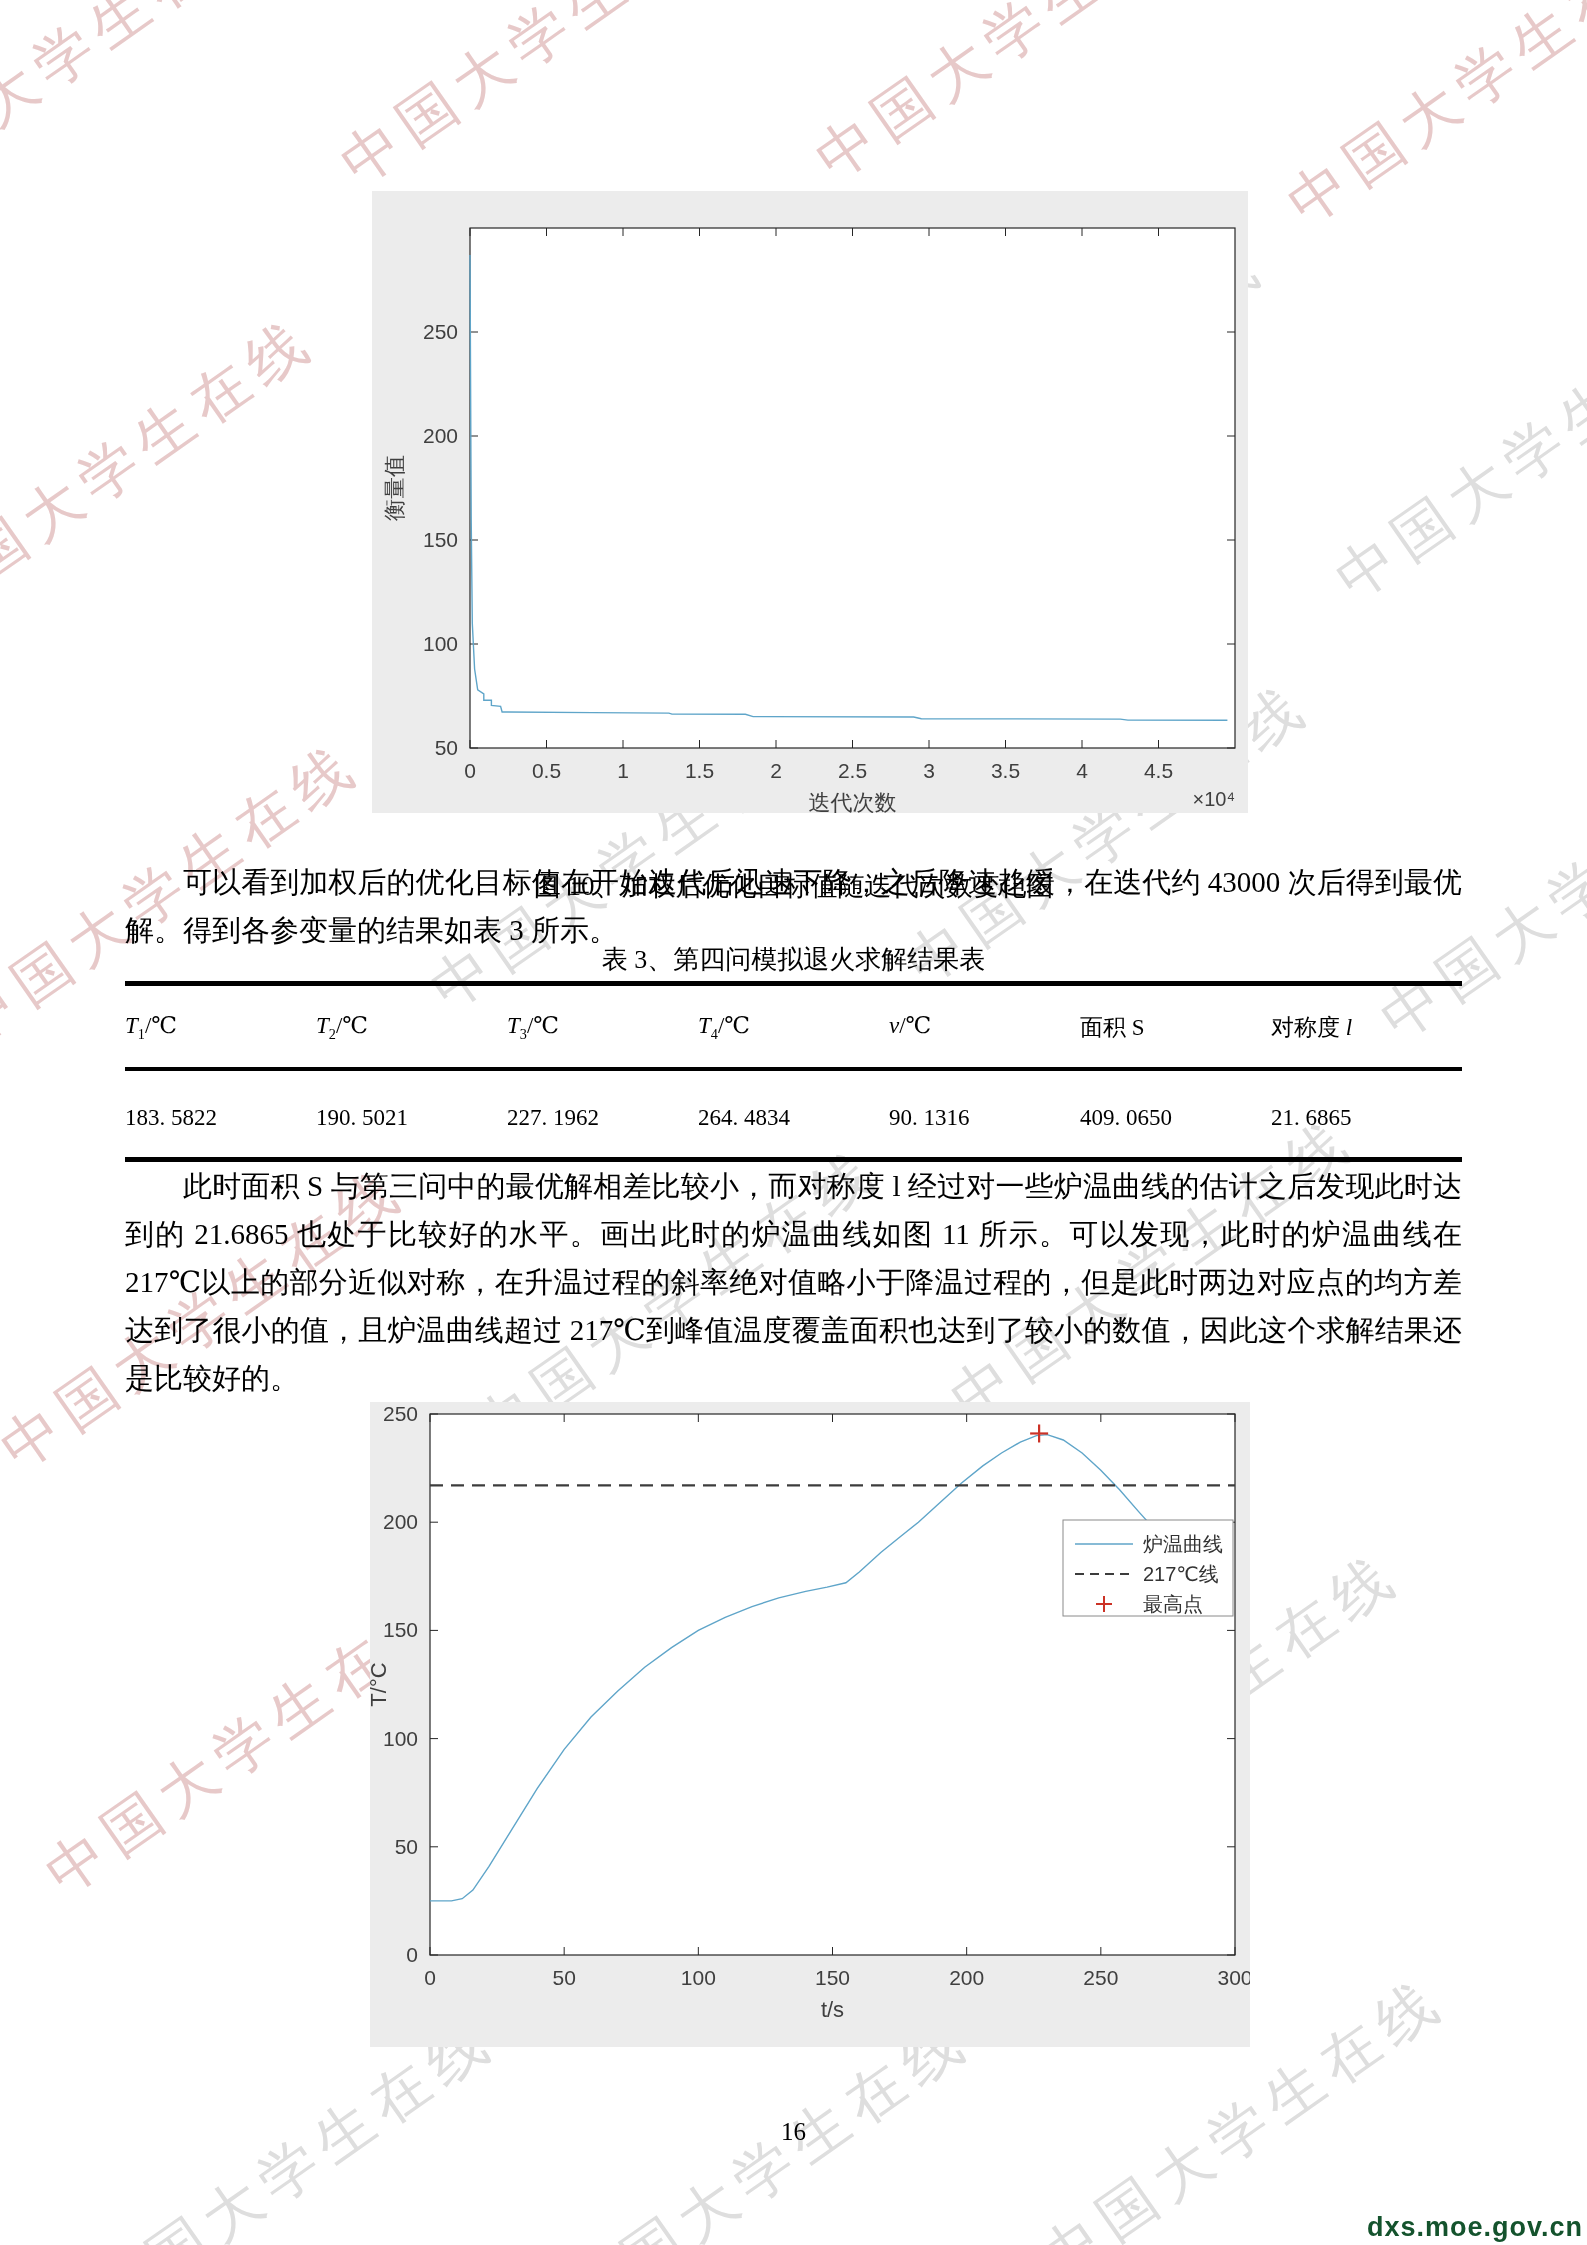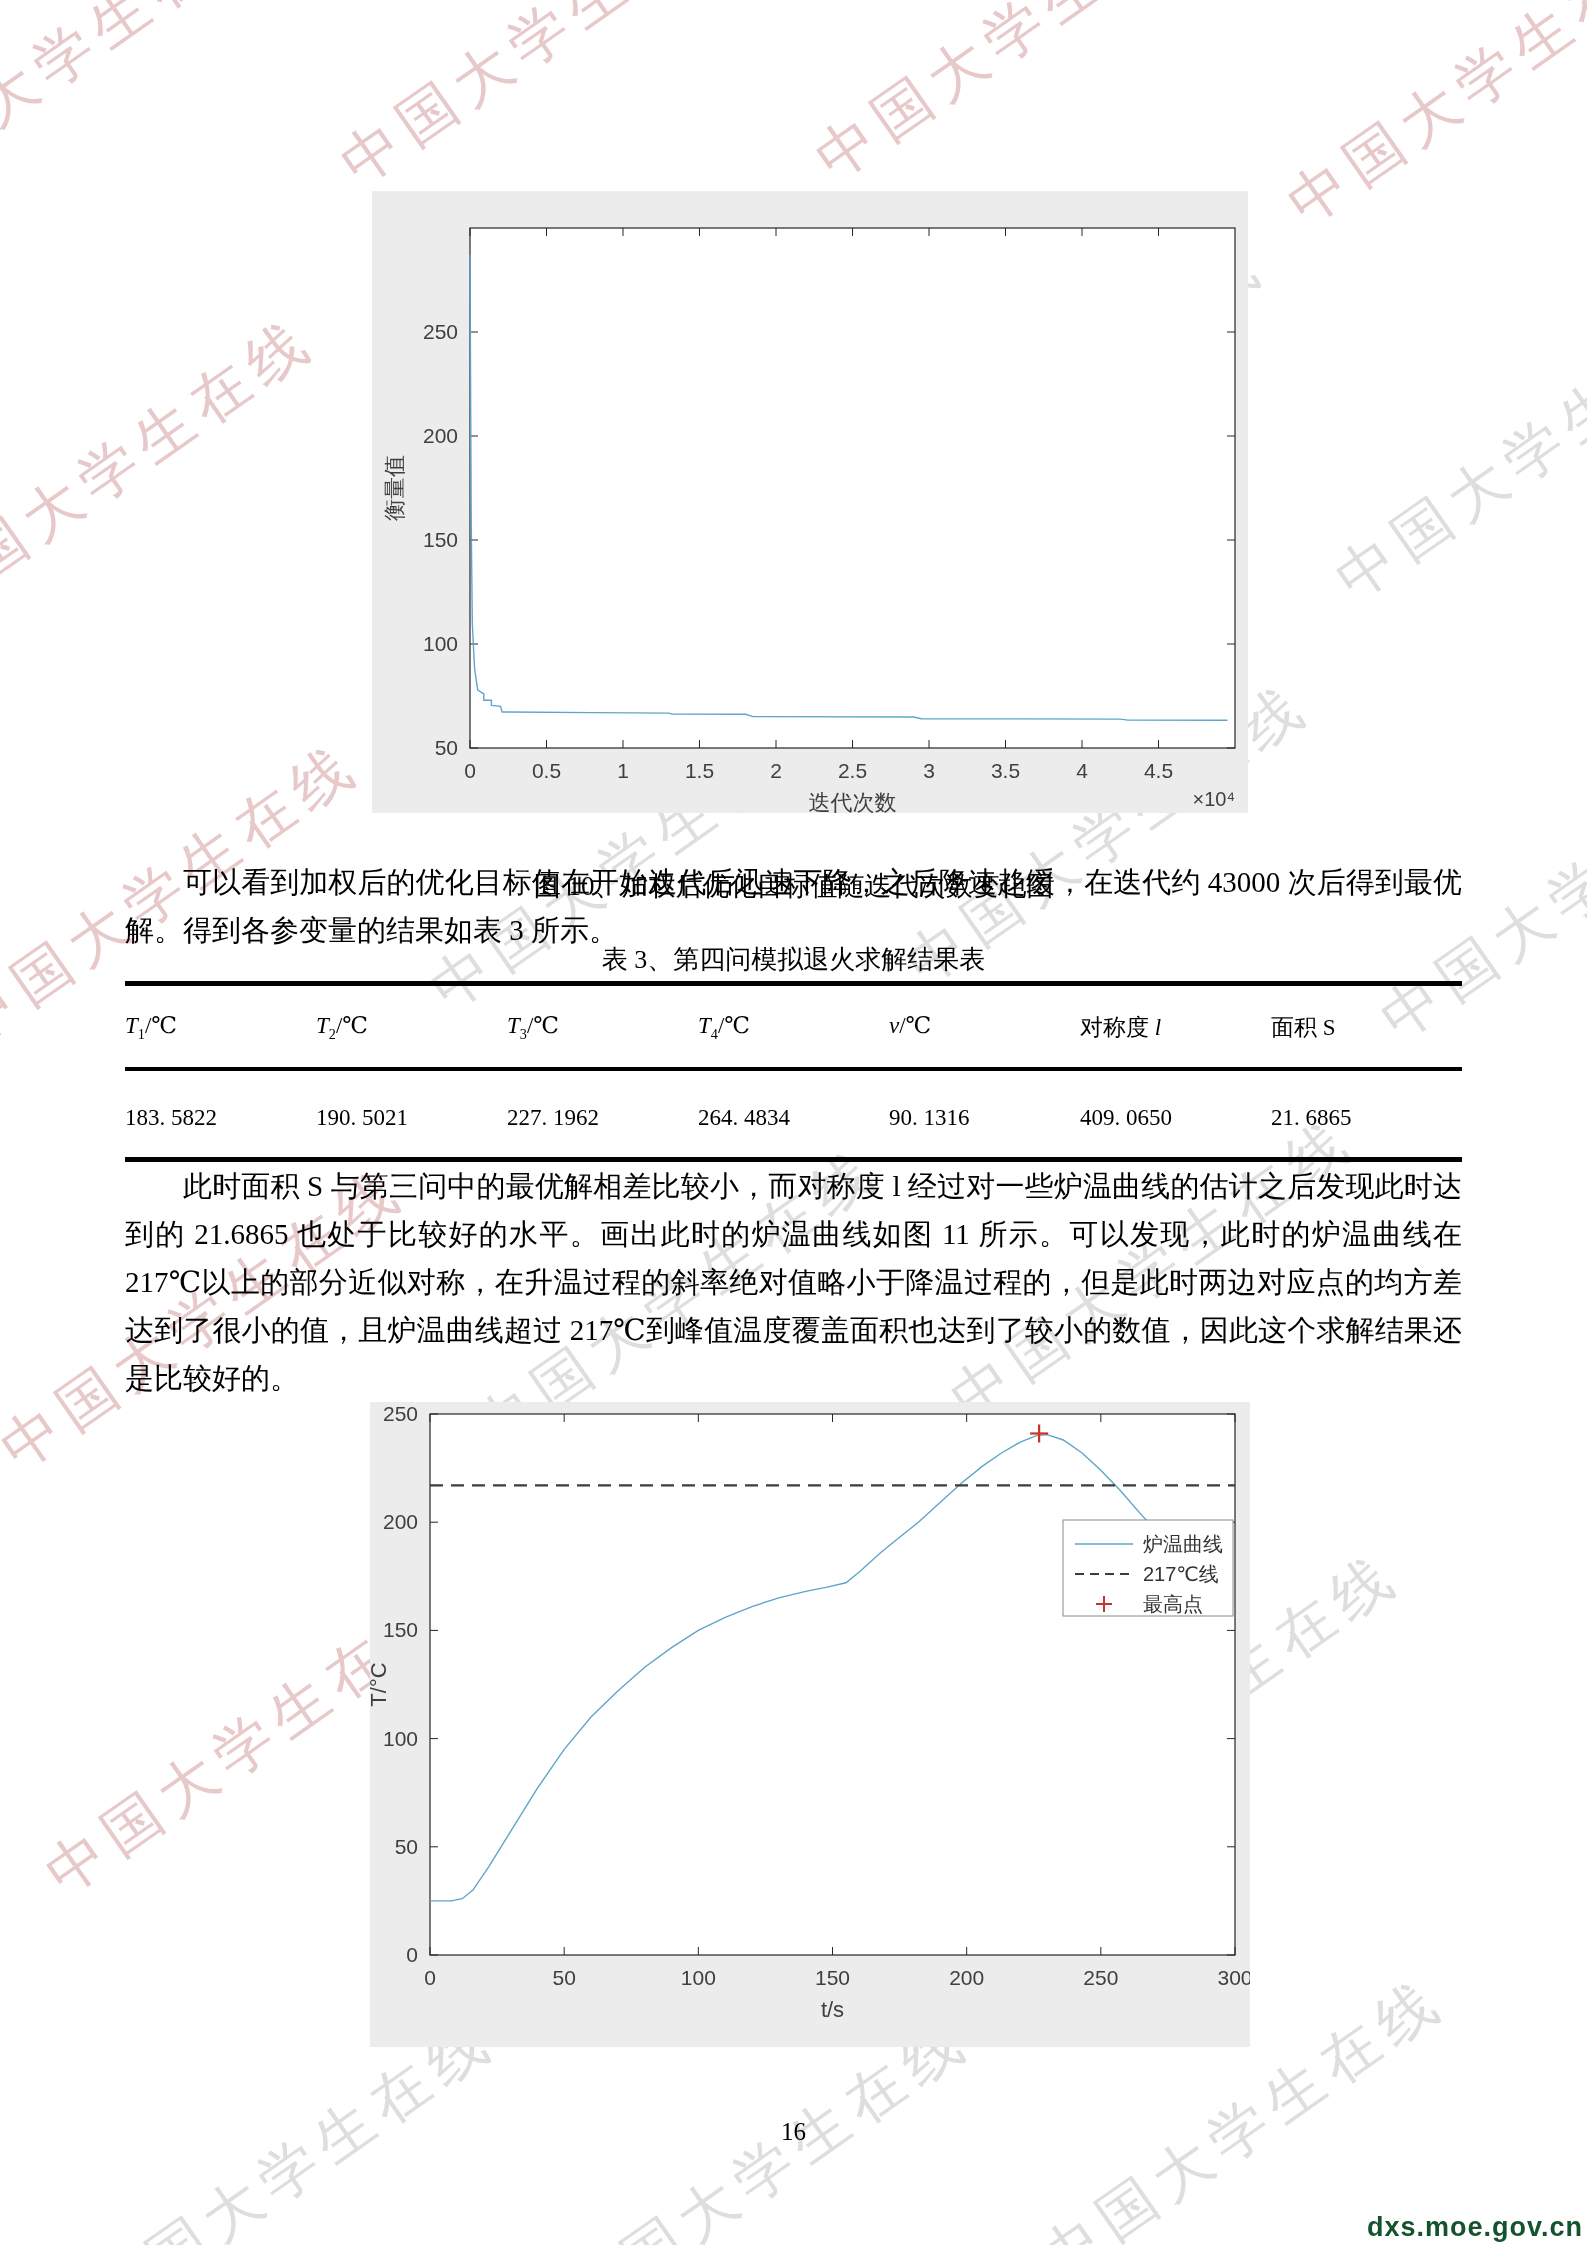--- a/index.html
+++ b/index.html
@@ -130,22 +130,22 @@
   <div class="caption" style="top:942px;font-size:26px;">表 3、第四问模拟退火求解结果表</div>
 
   <div class="t3" style="top:981px;">
     <div class="t3-rule" style="height:5px;"></div>
     <div class="t3-row t3-head" id="t3-head">
         <div class="t3-cell"><span class="it">T</span><sub>1</sub><span>/℃</span></div>
         <div class="t3-cell"><span class="it">T</span><sub>2</sub><span>/℃</span></div>
         <div class="t3-cell"><span class="it">T</span><sub>3</sub><span>/℃</span></div>
         <div class="t3-cell"><span class="it">T</span><sub>4</sub><span>/℃</span></div>
         <div class="t3-cell"><span class="it">v</span><span>/℃</span></div>
+        <div class="t3-cell"><span>面积 S</span></div>
         <div class="t3-cell"><span>对称度 </span><span class="it">l</span></div>
-        <div class="t3-cell"><span>面积 S</span></div>
       </div>
     <div class="t3-rule" style="height:4px;"></div>
     <div class="t3-row t3-vals" id="t3-vals">
         <div class="t3-cell">183. 5822</div>
         <div class="t3-cell">190. 5021</div>
         <div class="t3-cell">227. 1962</div>
         <div class="t3-cell">264. 4834</div>
         <div class="t3-cell">90. 1316</div>
         <div class="t3-cell">409. 0650</div>
         <div class="t3-cell">21. 6865</div>

